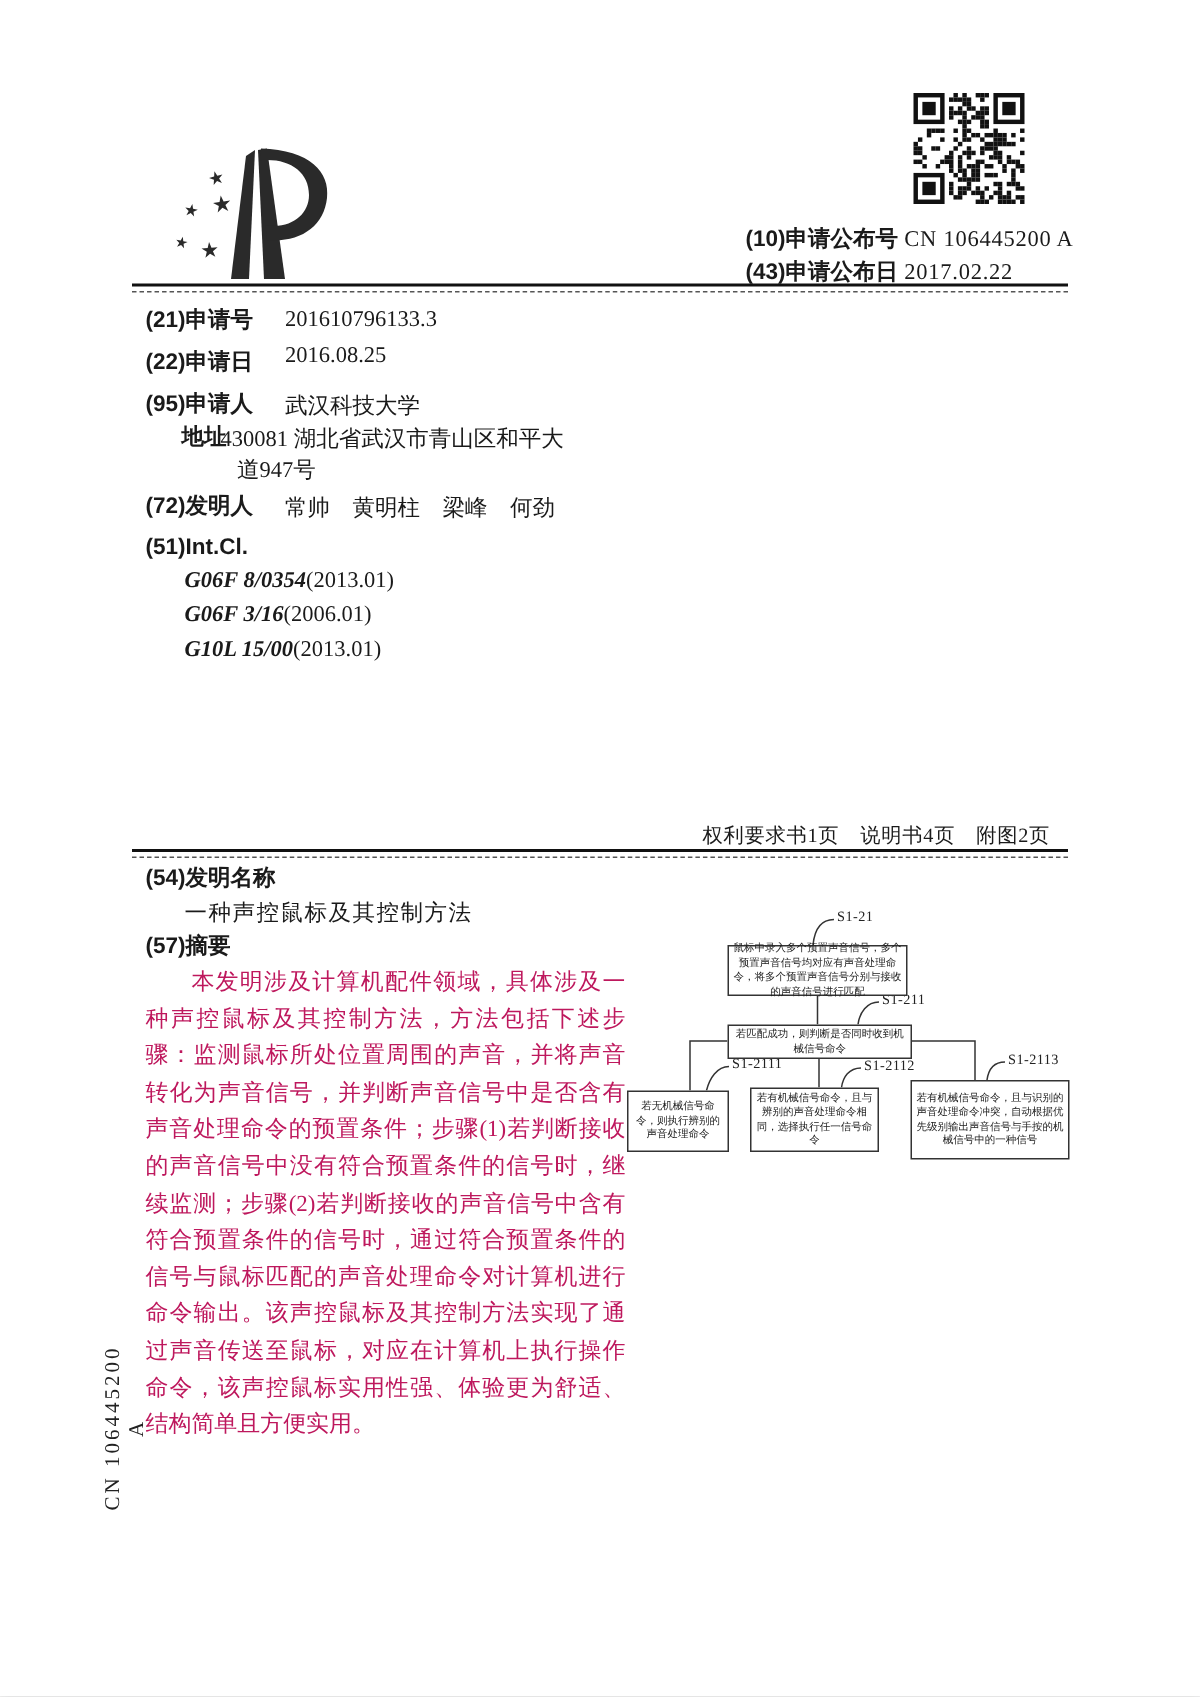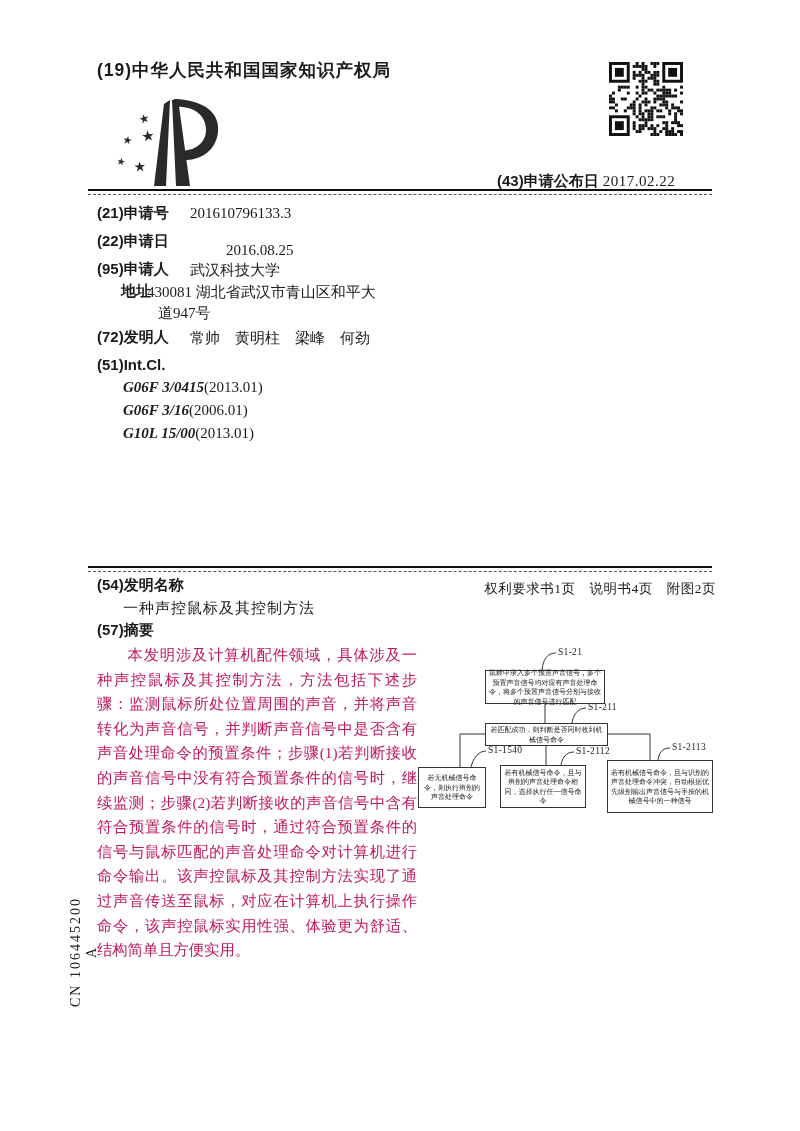--- a/index.html
+++ b/index.html
@@ -29,44 +29,44 @@
   .pub-date-row{left:497px;top:172px;text-align:right;}
 
   .rule{left:88px;width:624px;height:3px;border-top:2.5px solid #111;border-bottom:1.5px dashed #555;}
   .rule-top{top:189px;}
   .rule-mid{top:566px;}
 
   
   .bib-label{font-size:15px;font-weight:bold;}
   .bib-value{font-size:15px;font-family:"Liberation Serif",serif;}
   .r21l{left:97px;top:204px;} .r21v{left:190px;top:205px;}
-  .r22l{left:97px;top:232px;} .r22v{left:190px;top:242px;margin-left:36px;}
+  .r22l{left:97px;top:232px;} .r22v{left:190px;top:229px;}
   .r71l{left:97px;top:260px;} .r71v{left:190px;top:261px;}
   .raddl{left:121px;top:282px;} .raddv1{left:147px;top:283px;} .raddv2{left:158px;top:304px;}
   .r72l{left:97px;top:328px;} .r72v{left:190px;top:329px;}
   .r51l{left:97px;top:356px;}
   .cls{left:123px;font-size:15px;font-family:"Liberation Serif",serif;}
   .cls .code{font-weight:bold;font-style:italic;}
   .cls0{top:379px;} .cls1{top:402px;} .cls2{top:425px;}
 
-  .pages-info{left:416px;top:548px;width:300px;text-align:right;font-size:13.5px;font-family:"Liberation Serif",serif;letter-spacing:.5px;margin-top:32px;}
+  .pages-info{left:400px;top:548px;width:300px;text-align:right;font-size:13.5px;font-family:"Liberation Serif",serif;letter-spacing:.5px;}
 
   
   .sec-label{font-size:15px;font-weight:bold;}
   .t54{left:97px;top:576px;}
   .title-text{left:123px;top:599px;font-size:15px;font-family:"Liberation Serif",serif;letter-spacing:1px;}
   .t57{left:97px;top:621px;}
   .abstract{
     left:97px;top:643px;width:320px;
     font-size:15.3px;line-height:24.6px;font-family:"Liberation Serif",serif;
     text-align:justify;text-indent:2em;color:#be185d;
   }
 
   
-  .fig{left:415px;top:600px;width:305px;height:195px;margin-top:40px;}
+  .fig{left:415px;top:600px;width:305px;height:195px;}
   .fig svg.wires{position:absolute;left:0;top:0;}
   .fnode{
     position:absolute;border:1px solid #333;background:#fff;
     font-size:7px;line-height:9.5px;text-align:center;color:#222;
     display:flex;align-items:center;justify-content:center;padding:1px 2px;box-sizing:border-box;
     font-family:"Liberation Sans",sans-serif;
   }
   .flabel{position:absolute;font-size:9.5px;font-family:"Liberation Serif",serif;color:#222;letter-spacing:.3px;}
   .n1{left:70px;top:30px;width:120px;height:34px;}
   .n2{left:70px;top:83px;width:123px;height:23px;}
@@ -79,21 +79,20 @@
   .l4{left:161px;top:106px;}
   .l5{left:257px;top:102px;}
 </style>
 </head>
 <body>
 
 <div class="page">
 
   <div class="abs side-code">CN 106445200 A</div>
 
-  <div class="abs office">(19)中华人民共和国国家知识产权局</div>
 
   <div class="abs logo">
     <svg width="118" height="96" viewBox="0 0 118 96" xmlns="http://www.w3.org/2000/svg">
       <polygon points="52,8 58,4 54,90 42,90" fill="#2a2a2a"></polygon>
       <polygon points="60,4 66,3 78,90 64,90" fill="#2a2a2a"></polygon>
       <path d="M62,3 C95,4 108,19 106,36 C104,55 88,66 66,64 L65,54 C82,57 94,47 94,34 C94,18 80,9 61,11 Z" fill="#2a2a2a"></path>
       <text x="28" y="28" font-size="12" fill="#2a2a2a" transform="rotate(-15 28 28)">★</text>
       <text x="10" y="47" font-size="11" fill="#2a2a2a" transform="rotate(10 10 47)">★</text>
       <text x="30" y="46" font-size="15" fill="#2a2a2a" transform="rotate(-8 30 46)">★</text>
       <text x="4" y="68" font-size="10" fill="#2a2a2a" transform="rotate(12 4 68)">★</text>
@@ -306,20 +305,24 @@
           <rect x="18" y="0" width="7" height="7" fill="#111"></rect>
           <rect x="19" y="1" width="5" height="5" fill="#fff"></rect>
           <rect x="20" y="2" width="3" height="3" fill="#111"></rect>
           <rect x="0" y="18" width="7" height="7" fill="#111"></rect>
           <rect x="1" y="19" width="5" height="5" fill="#fff"></rect>
           <rect x="2" y="20" width="3" height="3" fill="#111"></rect>
         </g>
     </svg>
   </div>
 
+  <div class="abs pub-row pub-number-row">
+    <span class="pub-label">(10)申请公布号</span>
+    <span class="pub-value">CN 106445200 A</span>
+  </div>
   <div class="abs pub-row pub-date-row">
     <span class="pub-label">(43)申请公布日</span>
     <span class="pub-value">2017.02.22</span>
   </div>
 
   <div class="abs rule rule-top"></div>
 
   <div class="abs bib-label r21l">(21)申请号</div>
   <div class="abs bib-value r21v">201610796133.3</div>
 
@@ -331,21 +334,21 @@
 
   <div class="abs bib-label raddl">地址</div>
   <div class="abs bib-value raddv1">430081 湖北省武汉市青山区和平大</div>
   <div class="abs bib-value raddv2">道947号</div>
 
   <div class="abs bib-label r72l">(72)发明人</div>
   <div class="abs bib-value r72v">常帅　黄明柱　梁峰　何劲</div>
 
   <div class="abs bib-label r51l">(51)Int.Cl.</div>
   <div class="abs cls cls0">
-    <span class="code">G06F 3/0415</span><span>(2013.01)</span>
+    <span class="code">G06F 8/0354</span><span>(2013.01)</span>
   </div>
   <div class="abs cls cls1">
     <span class="code">G06F 3/16</span><span>(2006.01)</span>
   </div>
   <div class="abs cls cls2">
     <span class="code">G10L 15/00</span><span>(2013.01)</span>
   </div>
 
   <div class="abs pages-info">权利要求书1页　说明书4页　附图2页</div>
 
@@ -365,21 +368,21 @@
       <path d="M193,94 L235,94 L235,120"></path>
       <path d="M141,13 C132,13 128,20 127,30"></path>
       <path d="M171,68 C163,68 158,75 157,83"></path>
       <path d="M71,111 C63,111 58,119 56,127"></path>
       <path d="M159,112 C151,112 147,118 146,125"></path>
       <path d="M255,108 C247,108 244,113 243,120"></path>
     </svg>
 
     <span class="flabel l1">S1-21</span>
     <span class="flabel l2">S1-211</span>
-    <span class="flabel l3">S1-1540</span>
+    <span class="flabel l3">S1-2111</span>
     <span class="flabel l4">S1-2112</span>
     <span class="flabel l5">S1-2113</span>
 
     <div class="fnode n1">鼠标中录入多个预置声音信号，多个预置声音信号均对应有声音处理命令，将多个预置声音信号分别与接收的声音信号进行匹配</div>
     <div class="fnode n2">若匹配成功，则判断是否同时收到机械信号命令</div>
     <div class="fnode n3">若无机械信号命令，则执行辨别的声音处理命令</div>
     <div class="fnode n4">若有机械信号命令，且与辨别的声音处理命令相同，选择执行任一信号命令</div>
     <div class="fnode n5">若有机械信号命令，且与识别的声音处理命令冲突，自动根据优先级别输出声音信号与手按的机械信号中的一种信号</div>
   </div>
 

